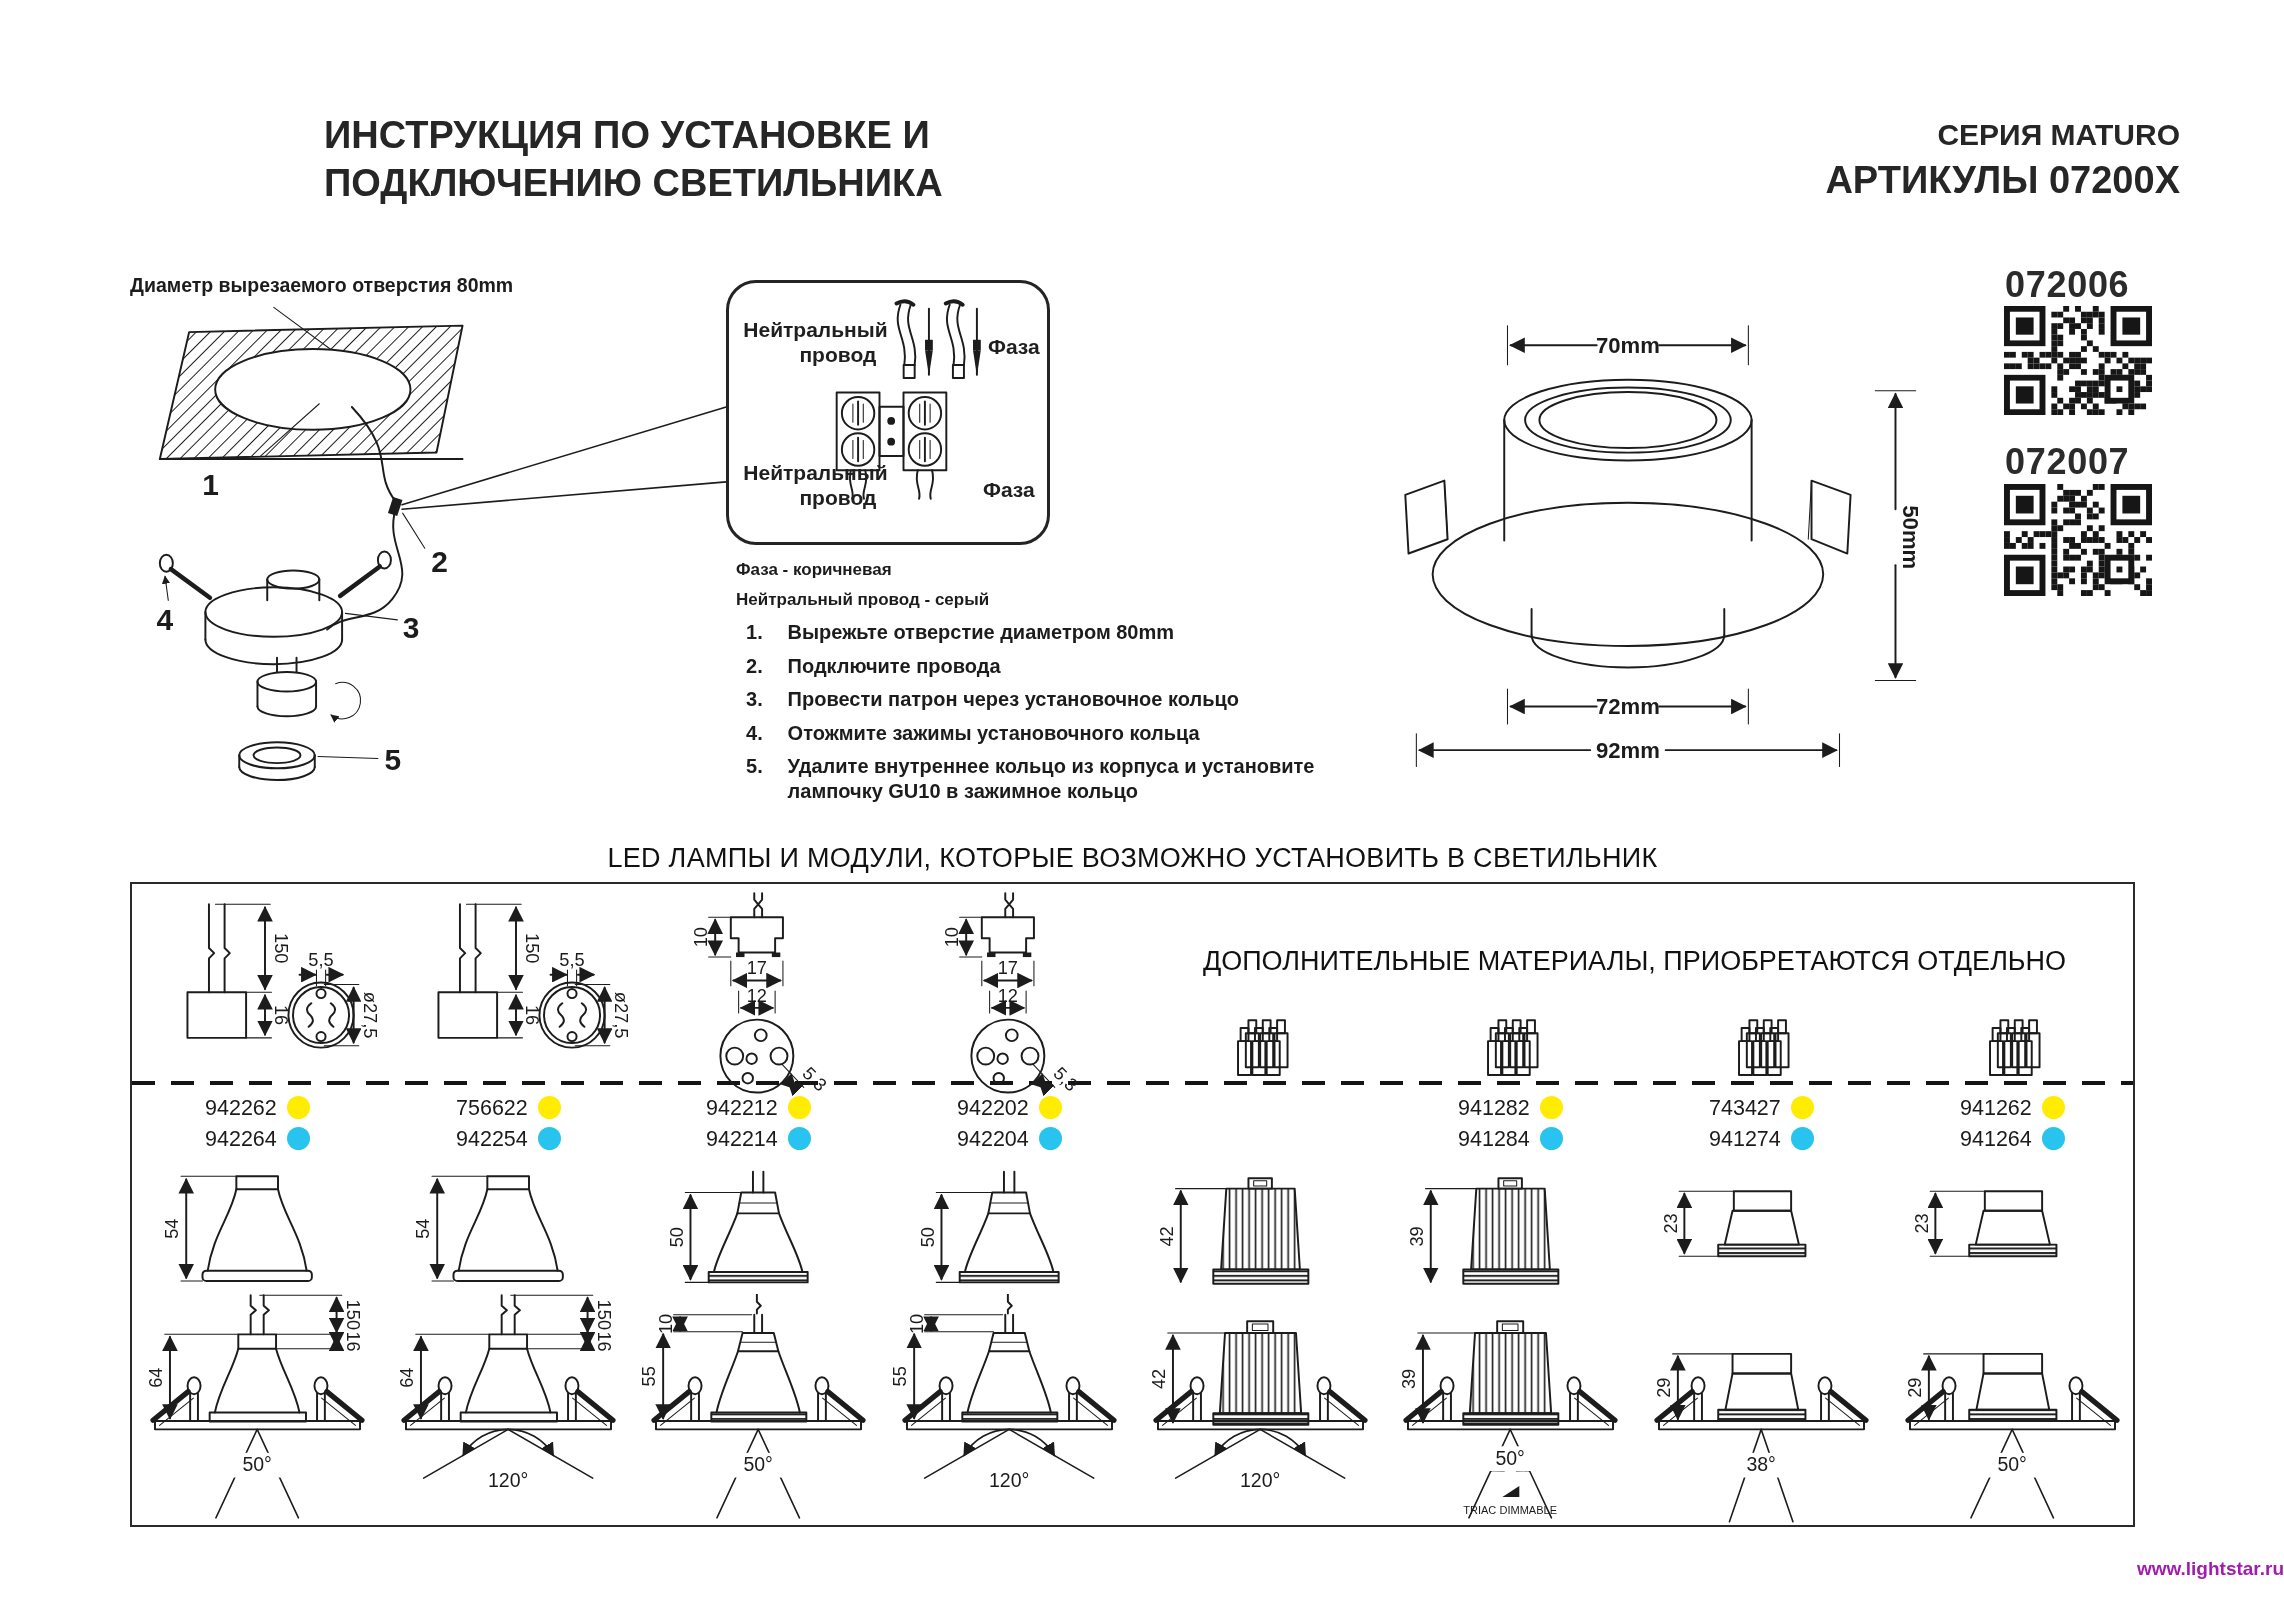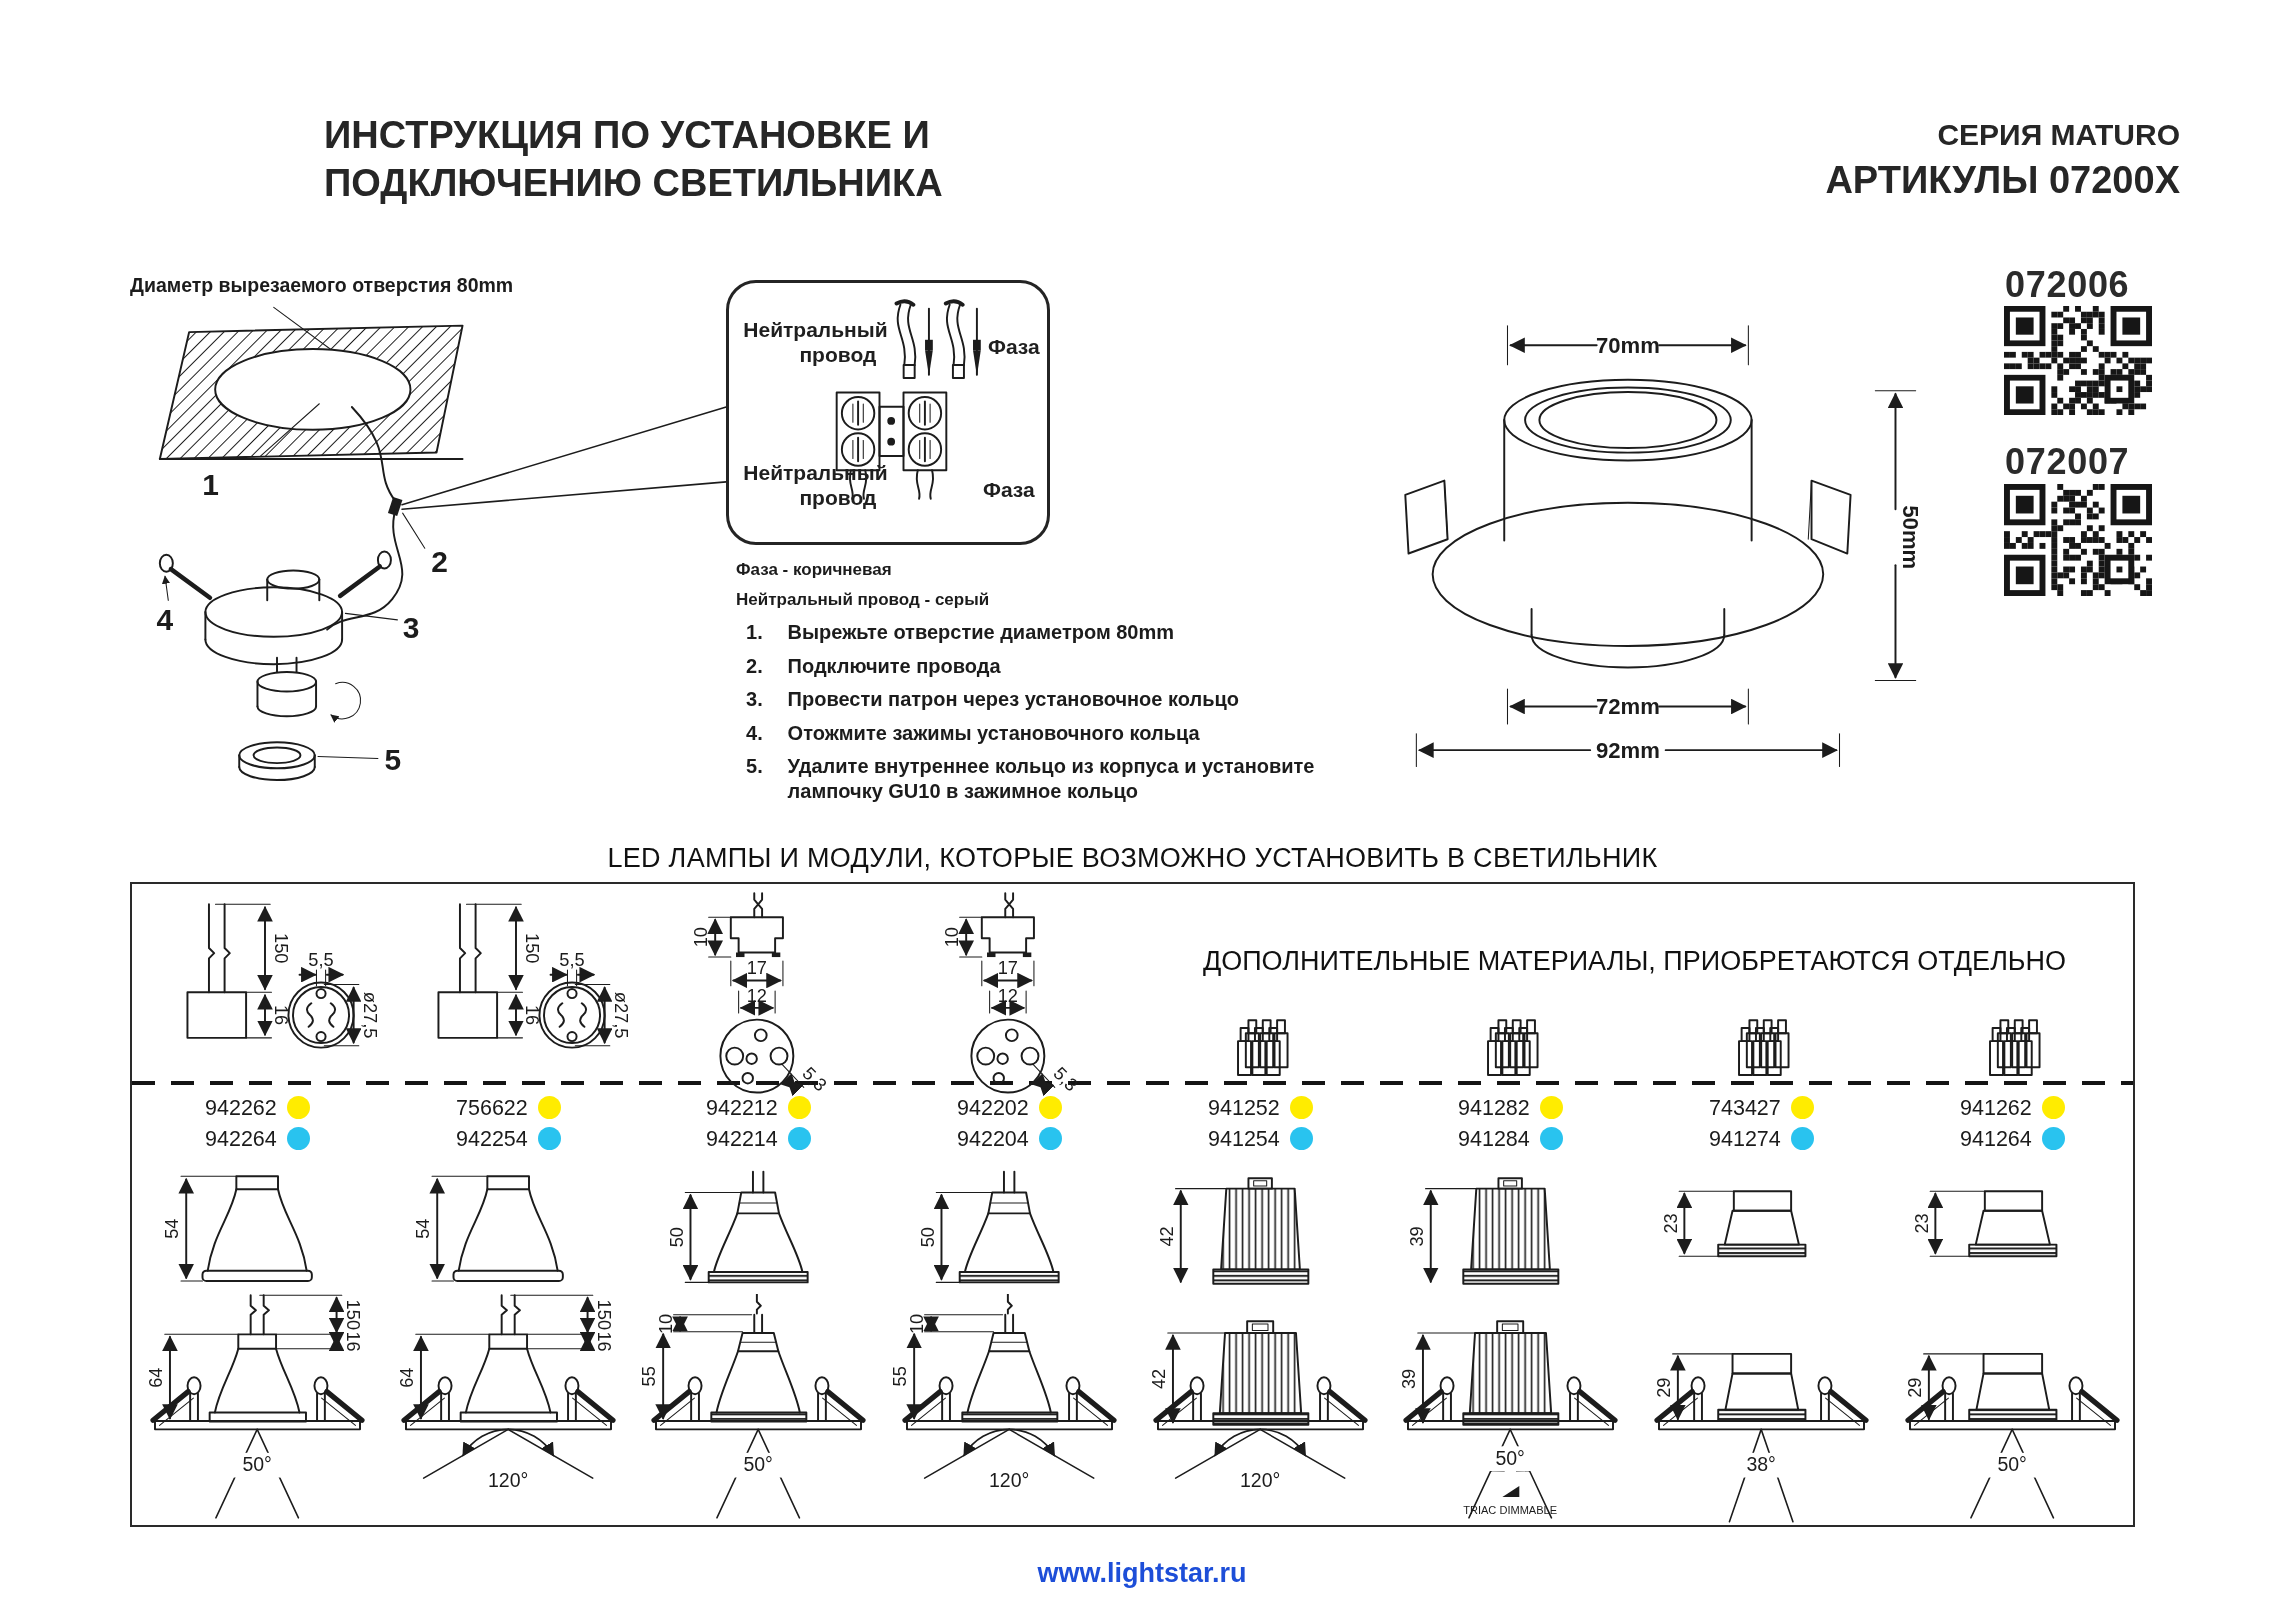--- a/index.html
+++ b/index.html
@@ -64,21 +64,21 @@
              background:repeating-linear-gradient(90deg,#141414 0 23.4px,transparent 23.4px 39px)}
   .col{position:absolute;top:0;width:251px;height:645px}
   .col .sock{position:absolute;top:3.9px;left:0}
   .col .codes{position:absolute;top:212px;left:0;width:251px}
   .code-row{display:flex;justify-content:center;align-items:flex-start;gap:9.8px;height:31px}
   .code{font-size:21.5px;color:#1b1b1b}
   .dot{width:23.4px;height:23.4px;border-radius:50%;display:inline-block}
   .col .lampfig{position:absolute;top:276px;left:0}
   .col .instfig{position:absolute;top:410px;left:0}
 
-  .footer{position:absolute;left:0;top:1558px;width:100%;text-align:center;font-size:27px;font-weight:700;color:#1d4ed8}
+  .footer{position:absolute;left:0;top:1558px;width:100%;text-align:right;font-size:19px;font-weight:700;color:#a21caf}
 </style>
 </head>
 <body>
 
 <div class="page">
 
   <svg width="0" height="0" style="position:absolute" aria-hidden="true">
     <defs>
       <marker id="arr" viewBox="0 0 10 10" refX="9" refY="5" markerWidth="8" markerHeight="8" orient="auto-start-reverse">
         <path d="M0,0 L10,5 L0,10 z" fill="#1c1c1c"></path>
@@ -898,30 +898,20 @@
               <rect x="202" y="235" width="20" height="52"></rect>
               <rect x="206" y="215" width="12" height="20"></rect>
             </g>
             <rect x="158" y="235" width="20" height="52"></rect>
             <rect x="162" y="215" width="12" height="20"></rect>
             <rect x="180" y="235" width="20" height="52"></rect>
             <rect x="184" y="215" width="12" height="20"></rect>
             <rect x="202" y="235" width="20" height="52"></rect>
             <rect x="206" y="215" width="12" height="20"></rect>
           </svg></div>
-      <div class="codes">
-          <div class="code-row">
-      <span class="code">941252</span>
-      <span class="dot" style="background:#ffec00"></span>
-          </div>
-          <div class="code-row">
-      <span class="code">941254</span>
-      <span class="dot" style="background:#29c3ef"></span>
-          </div>
-        </div>
       <div class="lampfig"><svg class="draw" width="251" height="138" viewBox="0 0 385 212">
 <rect x="174" y="28" width="36" height="16"></rect>
             <rect x="182" y="32" width="20" height="8" class="thin"></rect>
 <path d="M140,44 L132,168 H253 L245,44 z" class="ribfill"></path>
 <rect x="120" y="168" width="146" height="22" class="stripefill"></rect>
 <line x1="140" y1="44" x2="62" y2="44" class="thin"></line>
 <line x1="70" y1="48" x2="70" y2="187" marker-start="url(#arr)" marker-end="url(#arr)"></line>
             <text transform="translate(58,117.5) rotate(-90)" text-anchor="middle" class="t dim">42</text>
           </svg></div>
       <div class="instfig"><svg class="draw" width="251" height="233" viewBox="0 0 385 358">

